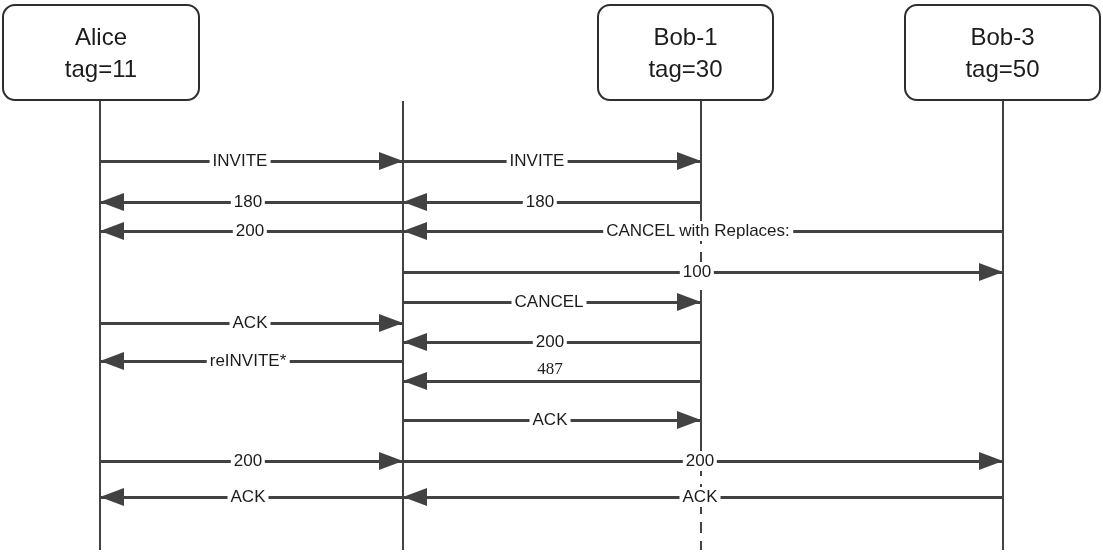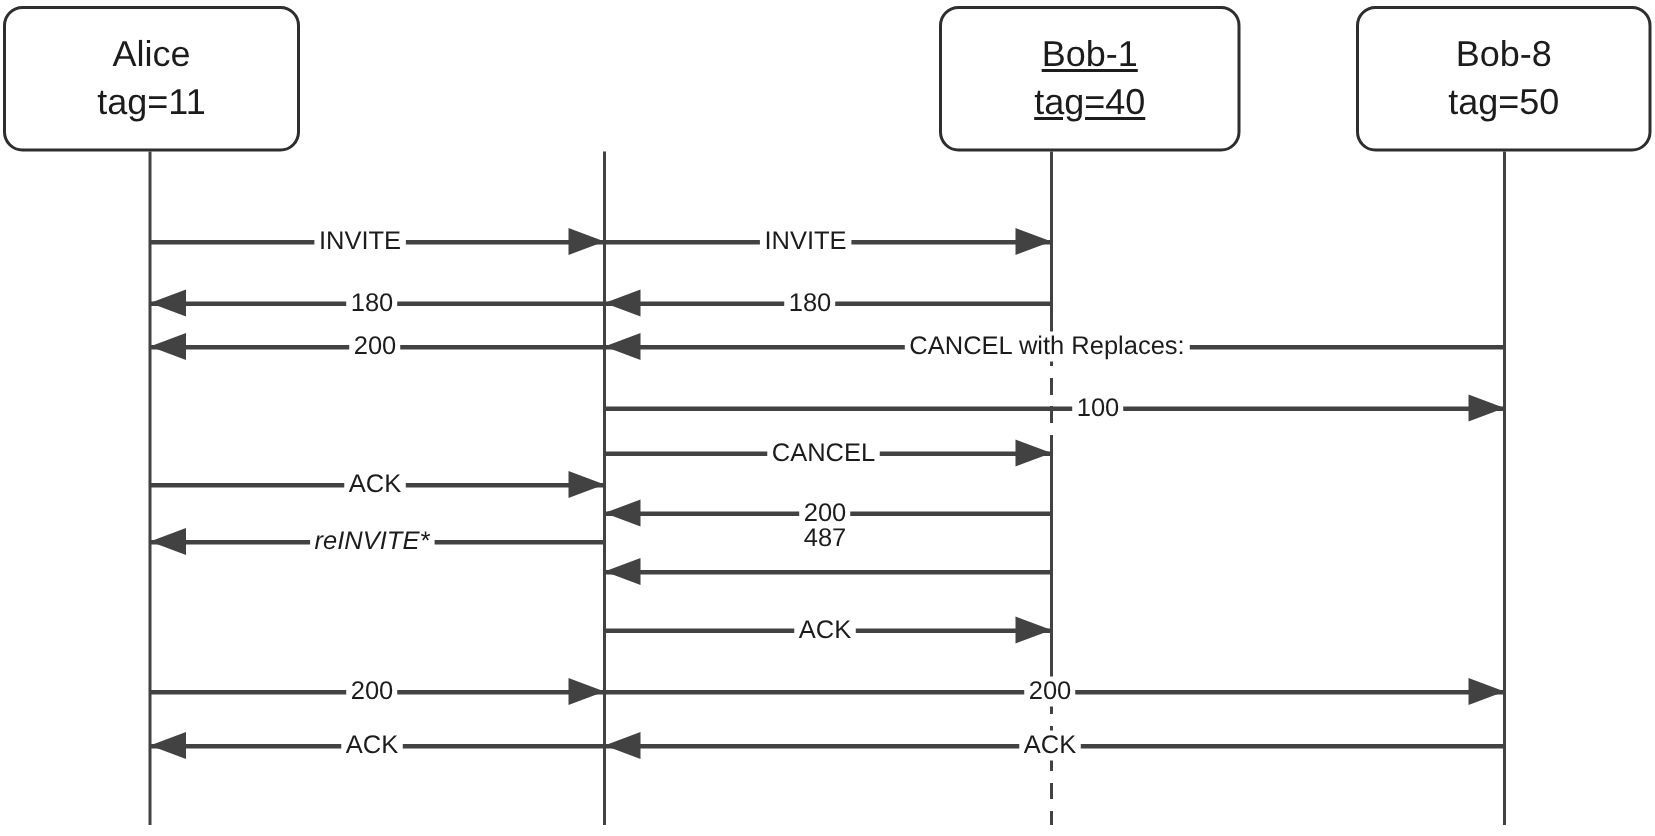--- a/index.html
+++ b/index.html
@@ -106,39 +106,39 @@
       <div class="arrowhead left" style="left: 100px; top: 488px;"></div>
       <div class="arrowhead left" style="left: 403px; top: 488px;"></div>
     </div>
   <div class="layer" id="labels-layer">
       <div class="msg-label" style="left: 240px; top: 161px;">INVITE</div>
       <div class="msg-label" style="left: 537px; top: 161px;">INVITE</div>
       <div class="msg-label" style="left: 248px; top: 202px;">180</div>
       <div class="msg-label" style="left: 540px; top: 202px;">180</div>
       <div class="msg-label" style="left: 250px; top: 231px;">200</div>
       <div class="msg-label" style="left: 698px; top: 231px;">CANCEL with Replaces:</div>
-      <div class="msg-label" style="left: 732px; top: 272px;">100</div>
+      <div class="msg-label" style="left: 697px; top: 272px;">100</div>
       <div class="msg-label" style="left: 549px; top: 302px;">CANCEL</div>
       <div class="msg-label" style="left: 250px; top: 323px;">ACK</div>
       <div class="msg-label" style="left: 550px; top: 342px;">200</div>
-      <div class="msg-label" style="left: 248px; top: 361px; font-style: italic;">reINVITE*</div>
-      <div class="msg-label" style="left: 550px; top: 359px;">487</div>
+      <div class="msg-label" style="left: 248px; top: 361px;">reINVITE*</div>
+      <div class="msg-label" style="left: 550px; top: 369px; font-family: Liberation Serif, serif;">487</div>
       <div class="msg-label" style="left: 550px; top: 420px;">ACK</div>
       <div class="msg-label" style="left: 248px; top: 461px;">200</div>
       <div class="msg-label" style="left: 700px; top: 461px;">200</div>
       <div class="msg-label" style="left: 248px; top: 497px;">ACK</div>
       <div class="msg-label" style="left: 700px; top: 497px;">ACK</div>
     </div>
   <div class="layer" id="boxes-layer">
       <div class="actor-box" style="left: 2px; top: 4px; width: 198px; height: 97px;">
         <span>Alice</span>
         <span>tag=11</span>
       </div>
-      <div class="actor-box" style="left: 626px; top: 4px; width: 201px; height: 97px; text-decoration: underline;">
+      <div class="actor-box" style="left: 597px; top: 4px; width: 177px; height: 97px;">
         <span>Bob-1</span>
-        <span>tag=40</span>
+        <span>tag=30</span>
       </div>
       <div class="actor-box" style="left: 904px; top: 4px; width: 197px; height: 97px;">
-        <span>Bob-8</span>
+        <span>Bob-3</span>
         <span>tag=50</span>
       </div>
     </div>
 </div>
 
 </body></html>

